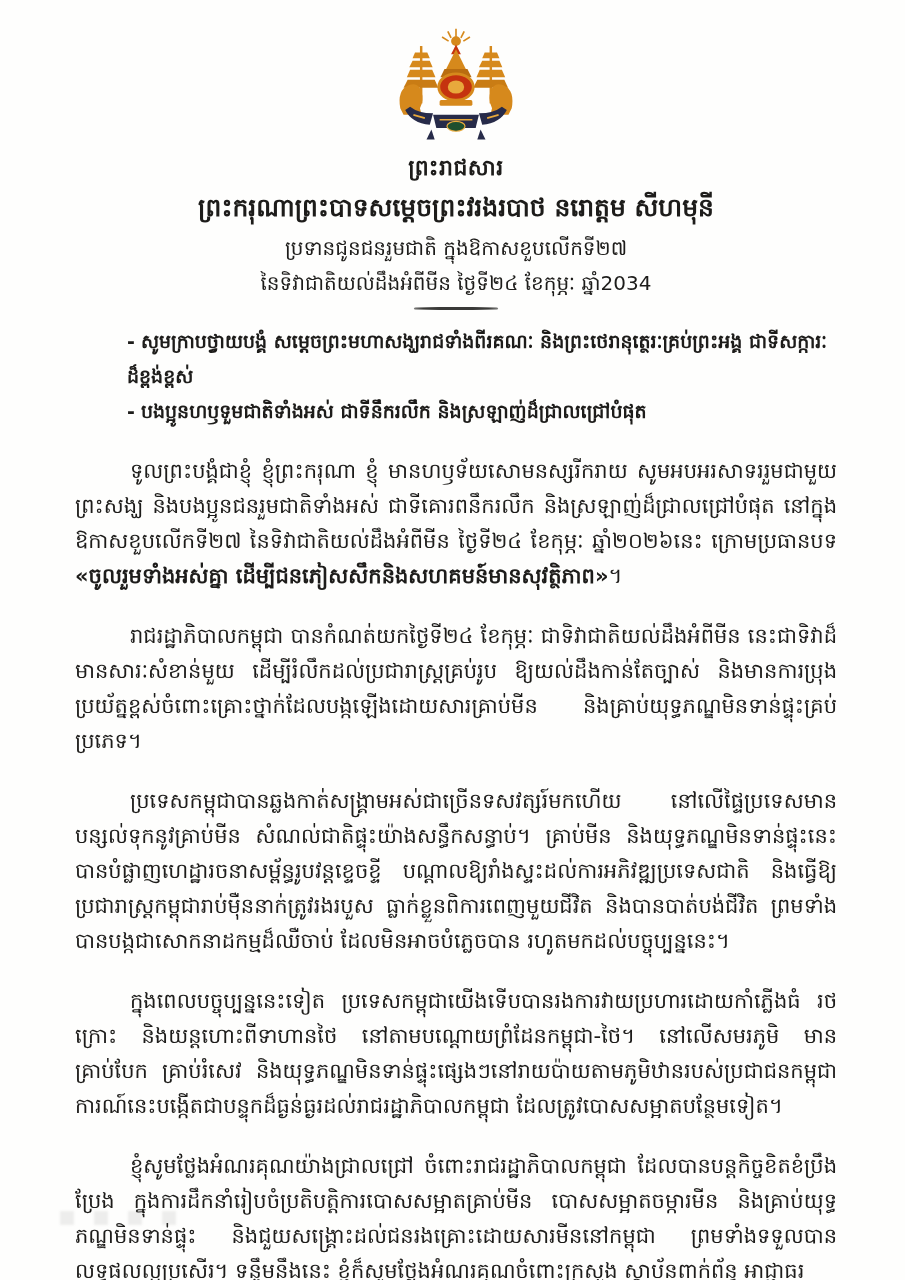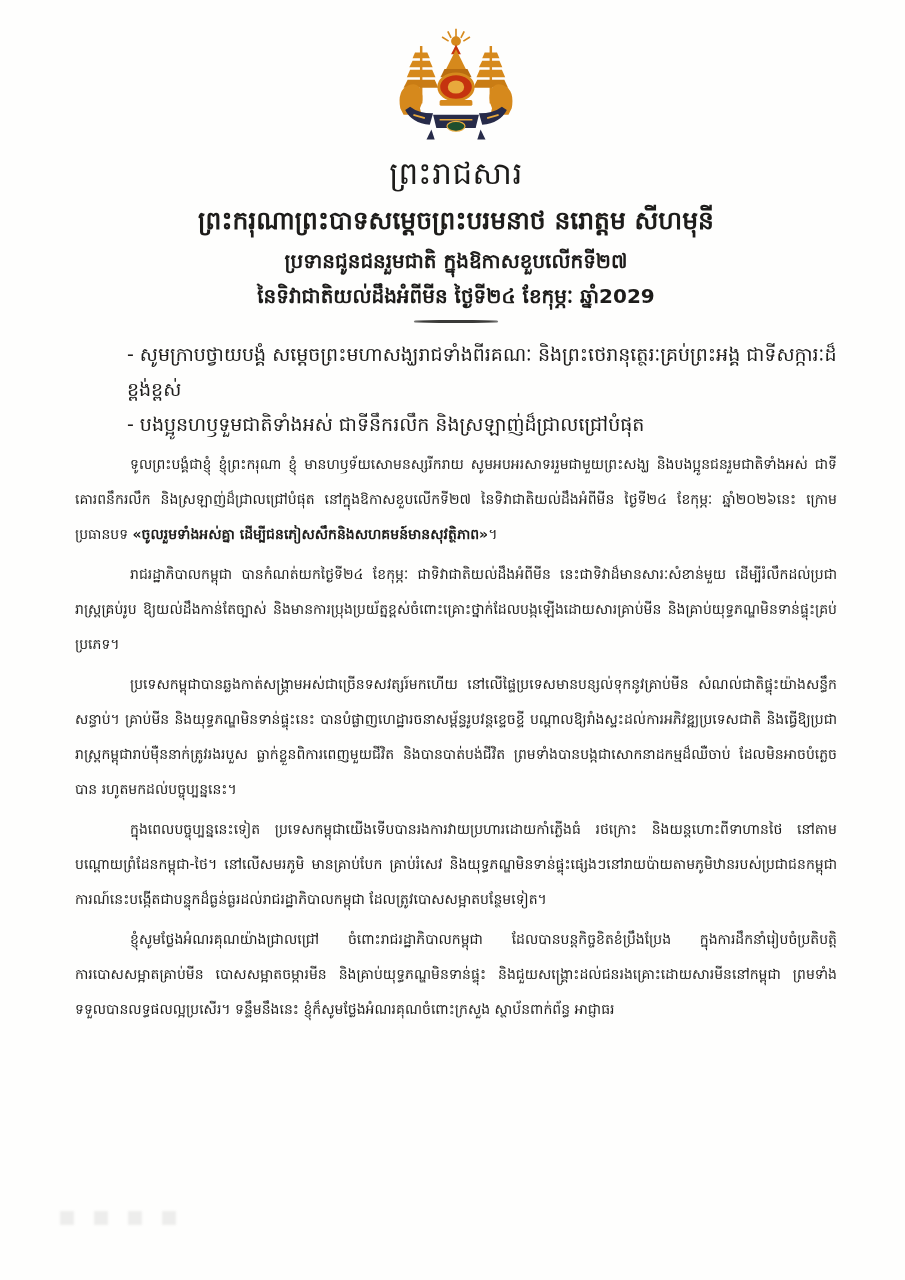--- a/index.html
+++ b/index.html
@@ -18,48 +18,49 @@
   }
   
   .emblem-wrap{
     width:100%;
     display:flex;justify-content:center;
     margin-bottom:4px;
   }
   
   .h-center{text-align:center;}
   .doc-title{
-    font-size:31px;font-weight:400;
+    font-size:22px;font-weight:700;
     margin:2px 0 6px 0;letter-spacing:.5px;
   }
   .king-line{
     font-size:25px;font-weight:700;
     margin:0 0 7px 0;
   }
   .sub-line{
-    font-size:20px;font-weight:700;
+    font-size:20px;font-weight:400;
     margin:0 0 5px 0;
   }
   .divider{
     width:84px;height:3px;margin:7px auto 14px auto;
     background:radial-gradient(ellipse at center,#3a3a38 0%,#3a3a38 55%,rgba(60,60,58,0) 100%);
     border-radius:2px;
   }
   
   .salutations{margin:6px 0 0 0;padding:0 0 0 52px;list-style:none;}
   .salutation{
     font-size:19px;line-height:35px;
     text-align:left;
+    font-weight:bold;
   }
   .salutation .dash{margin-right:6px;}
   .body-par{
-    font-size:14px;line-height:35px;
+    font-size:21px;line-height:35px;
     text-align:justify;
     text-indent:55px;
-    margin:5px 0 0 0;
+    margin:25px 0 0 0;
   }
   .body-par b{font-weight:700;}
   
   .scan-smudge{
     position:absolute;left:60px;bottom:55px;width:120px;height:14px;
     background:repeating-linear-gradient(90deg,rgba(120,120,118,.12) 0 14px,rgba(0,0,0,0) 14px 34px);
     filter:blur(1px);
   }
 </style>
 </head>
@@ -124,23 +125,23 @@
 
           <ellipse cx="90" cy="120" rx="11" ry="6" fill="#1f4f2e" stroke="#e8a93c" stroke-width="1.5"></ellipse>
 
           <path d="M60 124 l-6 12 h10 z" fill="#272b49"></path>
           <path d="M120 124 l6 12 h-10 z" fill="#272b49"></path>
         </svg>
       </span>
     </div>
 
     <div class="doc-title h-center">ព្រះរាជសារ</div>
-    <div class="king-line h-center">ព្រះករុណាព្រះបាទសម្តេចព្រះបរមនាថ នរោត្តម សីហមុនី</div>
+    <div class="king-line h-center">ព្រះករុណាព្រះបាទសម្តេចព្រះវរងរបាថ នរោត្តម សីហមុនី</div>
     <div class="sub-line h-center">ប្រទានជូនជនរួមជាតិ ក្នុងឱកាសខួបលើកទី២៧</div>
-    <div class="sub-line h-center">នៃទិវាជាតិយល់ដឹងអំពីមីន ថ្ងៃទី២៤ ខែកុម្ភៈ ឆ្នាំ2029</div>
+    <div class="sub-line h-center">នៃទិវាជាតិយល់ដឹងអំពីមីន ថ្ងៃទី២៤ ខែកុម្ភៈ ឆ្នាំ2034</div>
     <div class="divider"></div>
 
     <ul class="salutations">
       <li class="salutation">
         <span class="dash">-</span><span>សូមក្រាបថ្វាយបង្គំ សម្តេចព្រះមហាសង្ឃរាជទាំងពីរគណៈ និងព្រះថេរានុត្ថេរៈគ្រប់ព្រះអង្គ ជាទីសក្ការៈដ៏ខ្ពង់ខ្ពស់</span>
       </li>
       <li class="salutation">
         <span class="dash">-</span><span>បងប្អូនហឫទួមជាតិទាំងអស់ ជាទីនឹករលឹក និងស្រឡាញ់ដ៏ជ្រាលជ្រៅបំផុត</span>
       </li>
     </ul>

